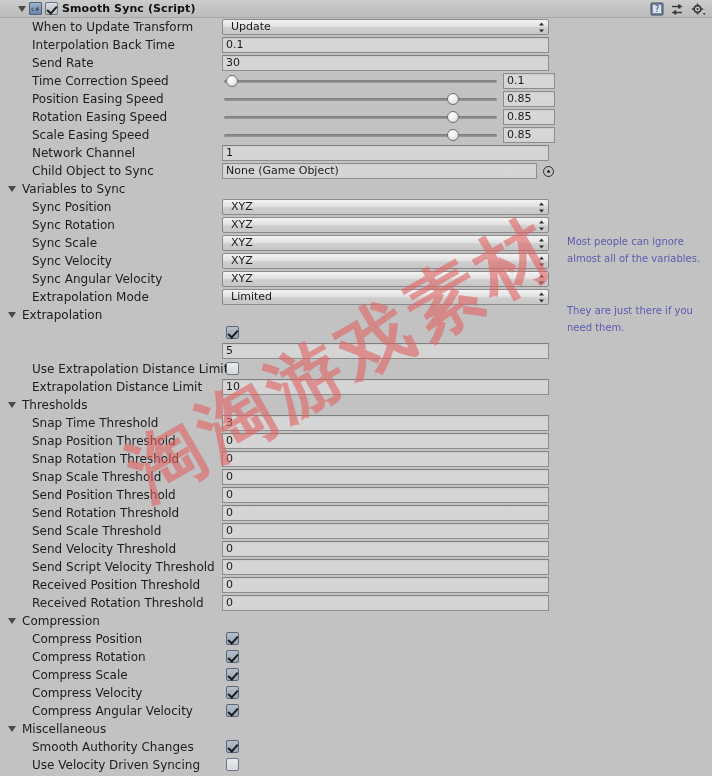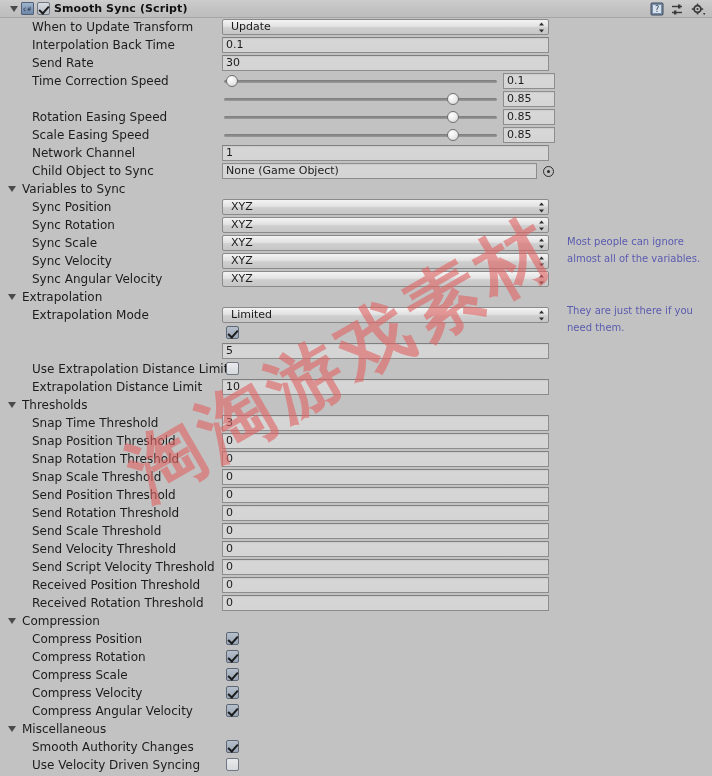--- a/index.html
+++ b/index.html
@@ -17,21 +17,21 @@
     overflow: hidden;
   }
 
   
   .comp-header {
     position: relative;
     height: 18px;
     background: linear-gradient(to bottom, #cdcdcd 0%, #c3c3c3 50%, #bdbdbd 100%);
     border-bottom: 1px solid #a6a6a6;
     display: flex; align-items: center;
-    padding-left: 8px;
+    padding-left: 16px;
   }
   .foldout {
     width: 12px; height: 12px;
     display: inline-flex; align-items: center; justify-content: center;
     flex: none;
   }
   .foldout .tri-down {
     width: 0; height: 0;
     border-left: 4.5px solid transparent;
     border-right: 4.5px solid transparent;
@@ -305,20 +305,21 @@
         <span class="label lbl-indent">Time Correction Speed</span>
         <div class="sliderwrap">
           <div class="track"></div>
           <div class="knob" style="left:10.19px"></div>
         </div>
         <div class="sliderval">
           <span>0.1</span>
         </div>
       </div>
       <div class="row">
+        <span class="label lbl-indent">Position Easing Speed</span>
         <div class="sliderwrap">
           <div class="track"></div>
           <div class="knob" style="left:231.32px"></div>
         </div>
         <div class="sliderval">
           <span>0.85</span>
         </div>
       </div>
       <div class="row">
         <span class="label lbl-indent">Rotation Easing Speed</span>
@@ -416,38 +417,38 @@
         <div class="fieldcol">
           <div class="popup">
             <span>XYZ</span>
             <svg class="updown" viewBox="0 0 7 11">
               <path d="M3.5 0.5 L6 3.5 L1 3.5 Z" fill="#2e2e2e"></path>
               <path d="M3.5 10.5 L6 7.5 L1 7.5 Z" fill="#2e2e2e"></path>
             </svg>
           </div>
         </div>
       </div>
-      <div class="row sec-row sec-head">
-        <span class="foldout">
-          <span class="tri-down"></span>
-        </span>
-        <span class="label sec">Extrapolation</span>
-      </div>
       <div class="row">
         <span class="label lbl-indent">Extrapolation Mode</span>
         <div class="fieldcol">
           <div class="popup">
             <span>Limited</span>
             <svg class="updown" viewBox="0 0 7 11">
               <path d="M3.5 0.5 L6 3.5 L1 3.5 Z" fill="#2e2e2e"></path>
               <path d="M3.5 10.5 L6 7.5 L1 7.5 Z" fill="#2e2e2e"></path>
             </svg>
           </div>
         </div>
       </div>
+      <div class="row sec-row sec-head">
+        <span class="foldout">
+          <span class="tri-down"></span>
+        </span>
+        <span class="label sec">Extrapolation</span>
+      </div>
       <div class="row">
         <span class="cb checked"></span>
       </div>
       <div class="row">
         <div class="fieldcol">
           <div class="textfield">
             <span>5</span>
           </div>
         </div>
       </div>

